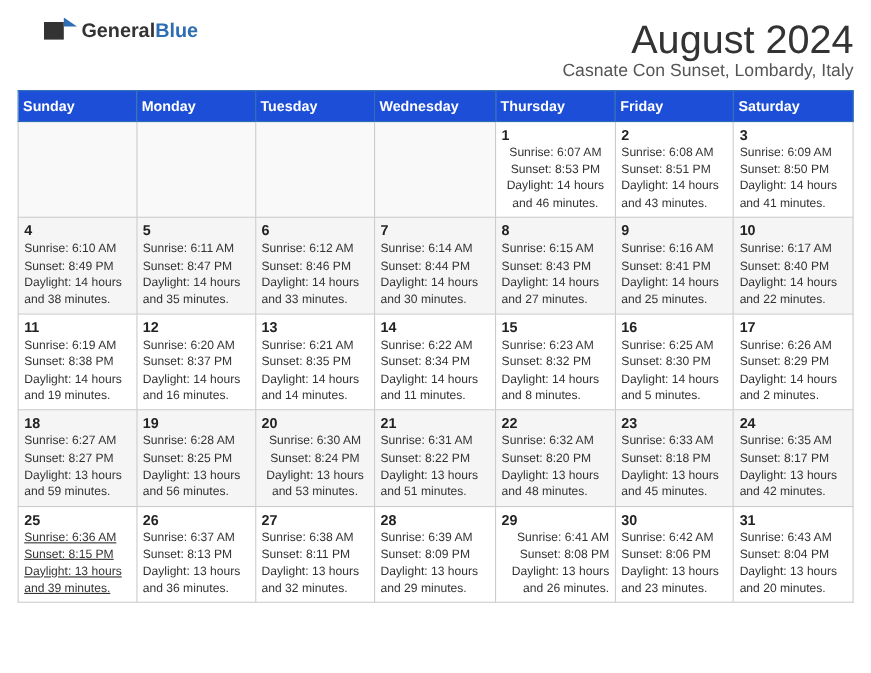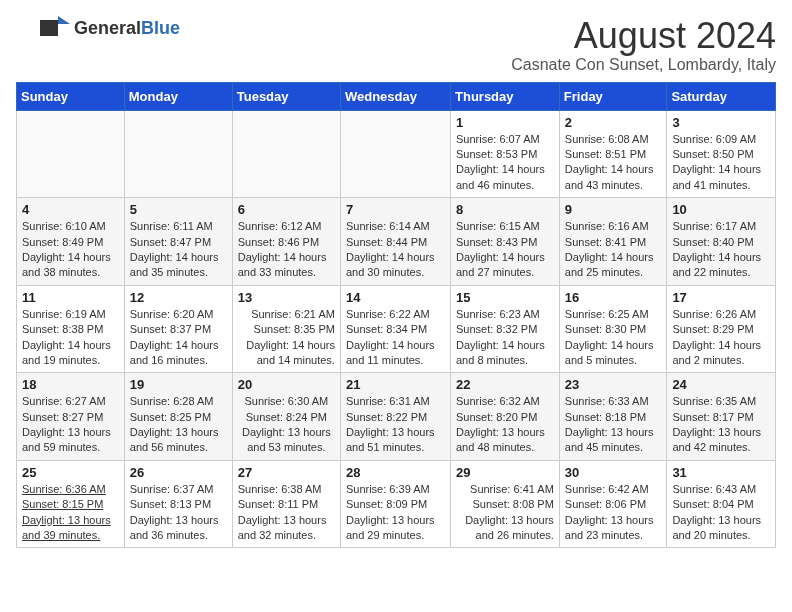--- a/index.html
+++ b/index.html
@@ -118,21 +118,21 @@
       </tr>
   </thead>
   <tbody id="calendar-body">
   <tr>
         <td class="empty"></td>
         <td class="empty"></td>
         <td class="empty"></td>
         <td class="empty"></td>
         <td>
           <div class="day-num">1</div>
-          <div class="cell-text" style="white-space: pre-line;">Sunrise: 6:07 AM
+          <div class="cell-text" style="white-space: pre-line; text-align: center;">Sunrise: 6:07 AM
 Sunset: 8:53 PM
 Daylight: 14 hours
 and 46 minutes.</div>
         </td>
         <td>
           <div class="day-num">2</div>
           <div class="cell-text" style="white-space: pre-line;">Sunrise: 6:08 AM
 Sunset: 8:51 PM
 Daylight: 14 hours
 and 43 minutes.</div>
@@ -206,21 +206,21 @@
         </td>
         <td>
           <div class="day-num">12</div>
           <div class="cell-text" style="white-space: pre-line;">Sunrise: 6:20 AM
 Sunset: 8:37 PM
 Daylight: 14 hours
 and 16 minutes.</div>
         </td>
         <td>
           <div class="day-num">13</div>
-          <div class="cell-text" style="white-space: pre-line; text-align: right;">Sunrise: 6:21 AM
+          <div class="cell-text" style="white-space: pre-line;">Sunrise: 6:21 AM
 Sunset: 8:35 PM
 Daylight: 14 hours
 and 14 minutes.</div>
         </td>
         <td>
           <div class="day-num">14</div>
           <div class="cell-text" style="white-space: pre-line;">Sunrise: 6:22 AM
 Sunset: 8:34 PM
 Daylight: 14 hours
 and 11 minutes.</div>

